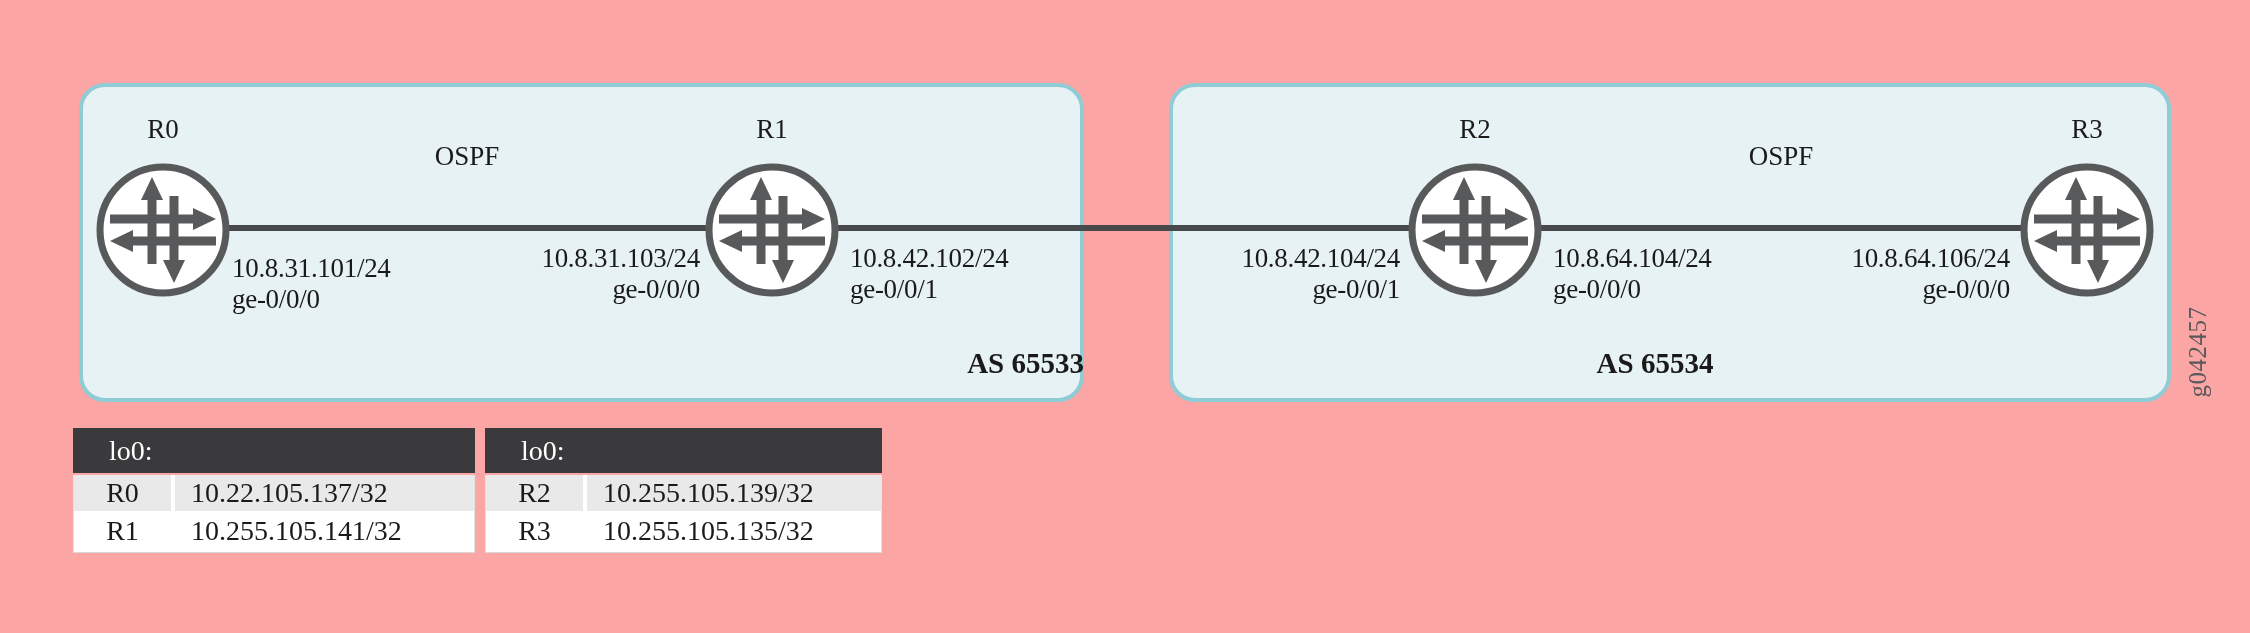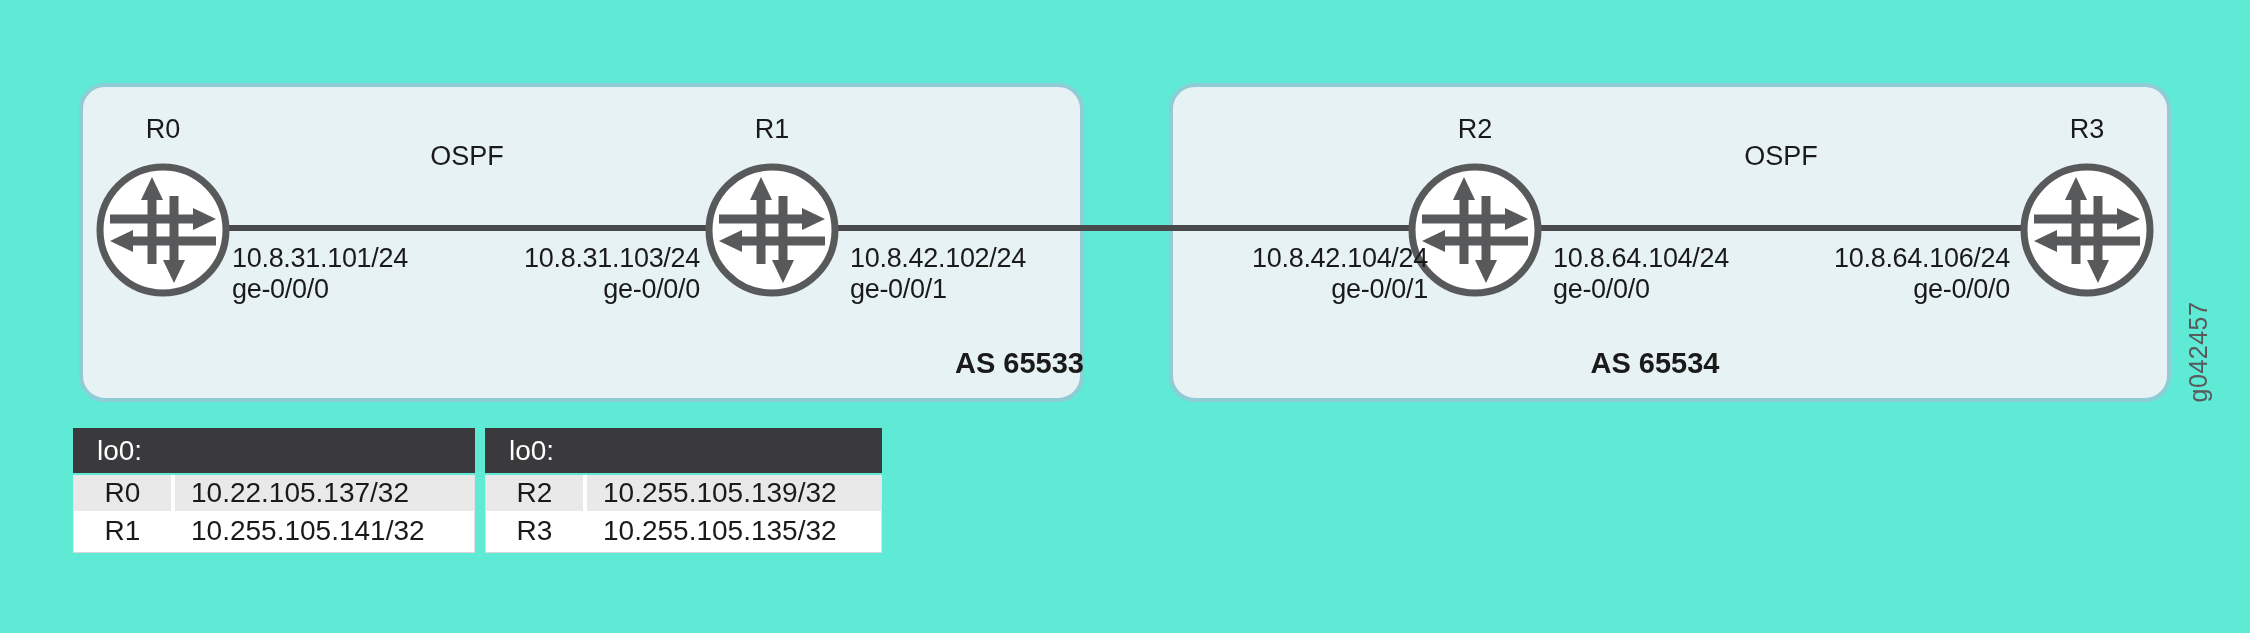--- a/index.html
+++ b/index.html
@@ -4,22 +4,22 @@
 <style>
   html, body {
     margin: 0;
     padding: 0;
     background: #ffffff;
   }
   #stage {
     position: relative;
     width: 2250px;
     height: 633px;
-    background: #5eead4;
-    font-family: Liberation Sans, sans-serif;
+    background: #fca5a5;
+    font-family: Liberation Serif, serif;
     color: #1a1a1a;
     overflow: hidden;
   }
 
   
   .as-box {
     position: absolute;
     top: 83px;
     height: 319px;
     background: var(--box-fill, #e7f2f4);
@@ -91,42 +91,42 @@
   .if-label {
     position: absolute;
     top: 243px;
     font-size: 27px;
     line-height: 31px;
     letter-spacing: -0.3px;
     white-space: nowrap;
   }
   .if-label.align-left  { text-align: left;  }
   .if-label.align-right { text-align: right; }
-  #if-r0-right { left: 232px; }
+  #if-r0-right { left: 232px; margin-top: 10px; }
   #if-r1-left  { right: 1550px; }  
   #if-r1-right { left: 850px; }
-  #if-r2-left  { right: 822px; }   
+  #if-r2-left  { right: 850px; }   
   #if-r2-right { left: 1553px; }
   #if-r3-left  { right: 240px; }   
 
   
   .lo-table {
     position: absolute;
     top: 428px;
   }
   #lo-table-1 { left: 73px;  width: 402px; }
   #lo-table-2 { left: 485px; width: 397px; }
 
   .lo-table .tbl-header {
     height: 45px;
     line-height: 45px;
     background: var(--table-header-bg, #3a3a3c);
     color: #ffffff;
     font-size: 28px;
-    padding-left: 24px;
+    padding-left: 36px;
     box-sizing: border-box;
   }
   .lo-table .tbl-body {
     border-left: 1px solid #e3e3e3;
     border-right: 1px solid #e3e3e3;
     border-bottom: 1px solid #d8d8d8;
     padding-bottom: 3px;
     background: #ffffff;
   }
   .lo-table .tbl-row {

